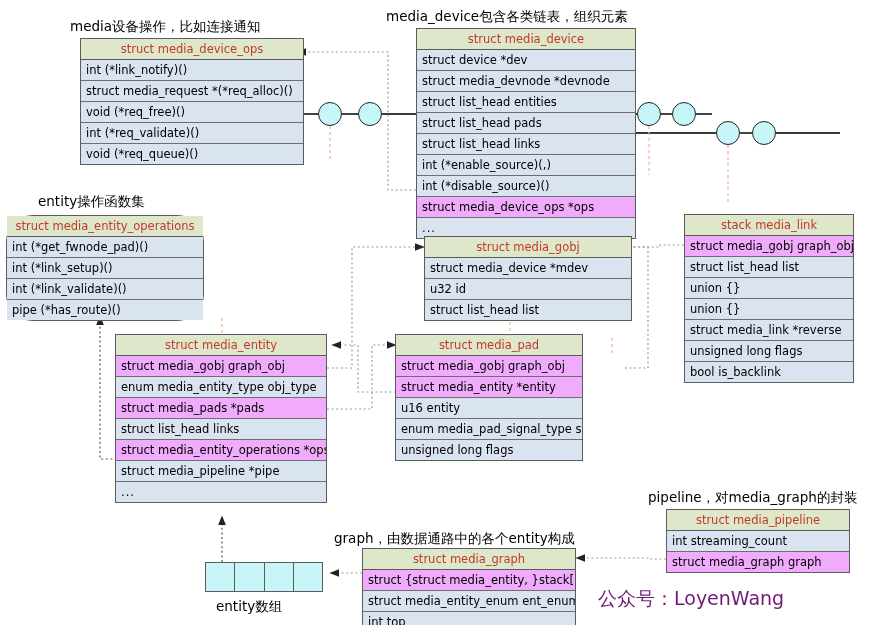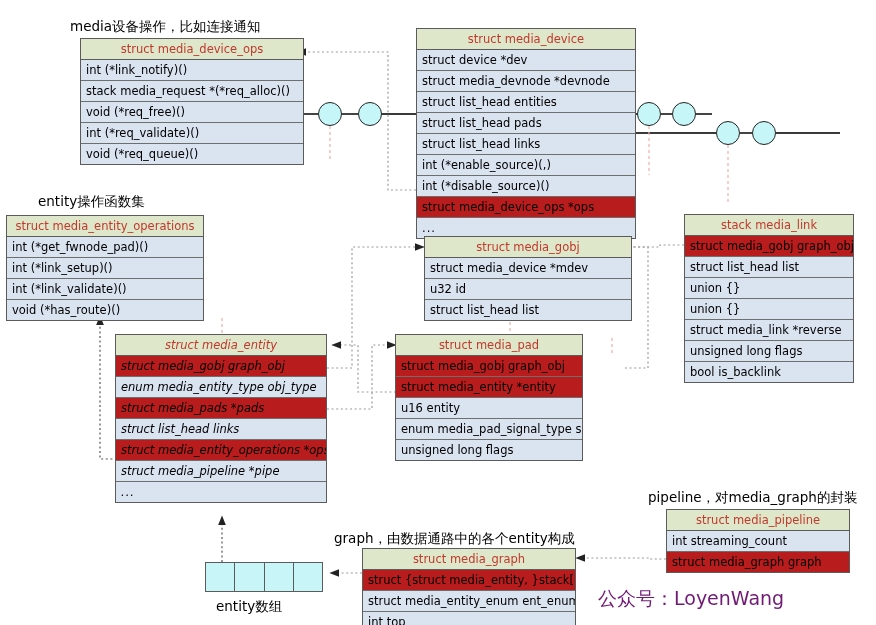--- a/index.html
+++ b/index.html
@@ -27,21 +27,21 @@
     padding:3px 2px 3px 2px;border-bottom:1.3px solid #5b5b5b;
     font-family:"DejaVu Sans","Liberation Sans",sans-serif;
     white-space:nowrap;overflow:hidden;
   }
   .struct .row{
     background:#dae3f0;color:#000;font-size:11.5px;text-align:left;
     padding:3px 4px 3px 5px;border-bottom:1.1px solid #6e6e6e;
     white-space:nowrap;overflow:hidden;
   }
   .struct .row:last-child{border-bottom:none;}
-  .struct .row.hl{background:#b91c1c;}
+  .struct .row.hl{background:#f0abfc;}
   .struct .row.dots{letter-spacing:1px;}
 
   .arr{
     position:absolute;border:1.6px solid #5b5b5b;display:flex;box-sizing:border-box;
     background:#c8f5f7;
   }
   .arr .cell{flex:1;border-right:1.5px solid #5b5b5b;background:#c8f5f7;}
   .arr .cell:last-child{border-right:none;}
 
   .node{
@@ -125,76 +125,77 @@
     <g stroke="#9a9a9a" stroke-width="1.2" stroke-dasharray="2,2.6" fill="none">
       <path d="M362,573 L330,573" marker-end="url(#ah)"></path>
     </g>
 
     <g stroke="#9a9a9a" stroke-width="1.2" stroke-dasharray="2,2.6" fill="none">
       <path d="M666,559 L648,559 L648,558 L576,558" marker-end="url(#ah)"></path>
     </g>
   </svg>
 
   <div class="note" style="left:70px;top:18px;">media设备操作，比如连接通知</div>
+  <div class="note" style="left:386px;top:8px;">media_device包含各类链表，组织元素</div>
   <div class="note" style="left:38px;top:193px;">entity操作函数集</div>
   <div class="note" style="left:648px;top:489px;">pipeline，对media_graph的封装</div>
   <div class="note" style="left:334px;top:530px;">graph，由数据通路中的各个entity构成</div>
   <div class="note" style="left:216px;top:598px;">entity数组</div>
 
   <div class="watermark" style="left:598px;top:586px;">公众号：LoyenWang</div>
 
   <div class="struct" style="left:80px;top:38px;width:224px;">
     <div class="hdr">struct media_device_ops</div>
     <div class="row">int (*link_notify)()</div>
-    <div class="row">stack media_request *(*req_alloc)()</div>
+    <div class="row">struct media_request *(*req_alloc)()</div>
     <div class="row">void (*req_free)()</div>
     <div class="row">int (*req_validate)()</div>
     <div class="row">void (*req_queue)()</div>
   </div>
 
   <div class="struct" style="left:416px;top:28px;width:220px;">
     <div class="hdr">struct media_device</div>
     <div class="row">struct device *dev</div>
     <div class="row">struct media_devnode *devnode</div>
     <div class="row">struct list_head entities</div>
     <div class="row">struct list_head pads</div>
     <div class="row">struct list_head links</div>
     <div class="row">int (*enable_source)(,)</div>
     <div class="row">int (*disable_source)()</div>
     <div class="row hl">struct media_device_ops *ops</div>
     <div class="row dots">...</div>
   </div>
 
-  <div class="struct" style="left:6px;top:215px;width:198px;">
+  <div class="struct" style="left:6px;top:215px;width:198px;border-radius:27px;">
     <div class="hdr">struct media_entity_operations</div>
     <div class="row">int (*get_fwnode_pad)()</div>
     <div class="row">int (*link_setup)()</div>
     <div class="row">int (*link_validate)()</div>
-    <div class="row">void (*has_route)()</div>
+    <div class="row">pipe (*has_route)()</div>
   </div>
 
   <div class="struct" style="left:424px;top:236px;width:208px;">
     <div class="hdr">struct media_gobj</div>
     <div class="row">struct media_device *mdev</div>
     <div class="row">u32 id</div>
     <div class="row">struct list_head list</div>
   </div>
 
   <div class="struct" style="left:684px;top:214px;width:170px;">
     <div class="hdr">stack media_link</div>
     <div class="row hl">struct media_gobj graph_obj</div>
     <div class="row">struct list_head list</div>
     <div class="row">union {}</div>
     <div class="row">union {}</div>
     <div class="row">struct media_link *reverse</div>
     <div class="row">unsigned long flags</div>
     <div class="row">bool is_backlink</div>
   </div>
 
-  <div class="struct" style="left:115px;top:334px;width:212px;font-style:italic;">
+  <div class="struct" style="left:115px;top:334px;width:212px;">
     <div class="hdr">struct media_entity</div>
     <div class="row hl">struct media_gobj graph_obj</div>
     <div class="row">enum media_entity_type obj_type</div>
     <div class="row hl">struct media_pads *pads</div>
     <div class="row">struct list_head links</div>
     <div class="row hl">struct media_entity_operations *ops</div>
     <div class="row">struct media_pipeline *pipe</div>
     <div class="row dots">...</div>
   </div>
 

